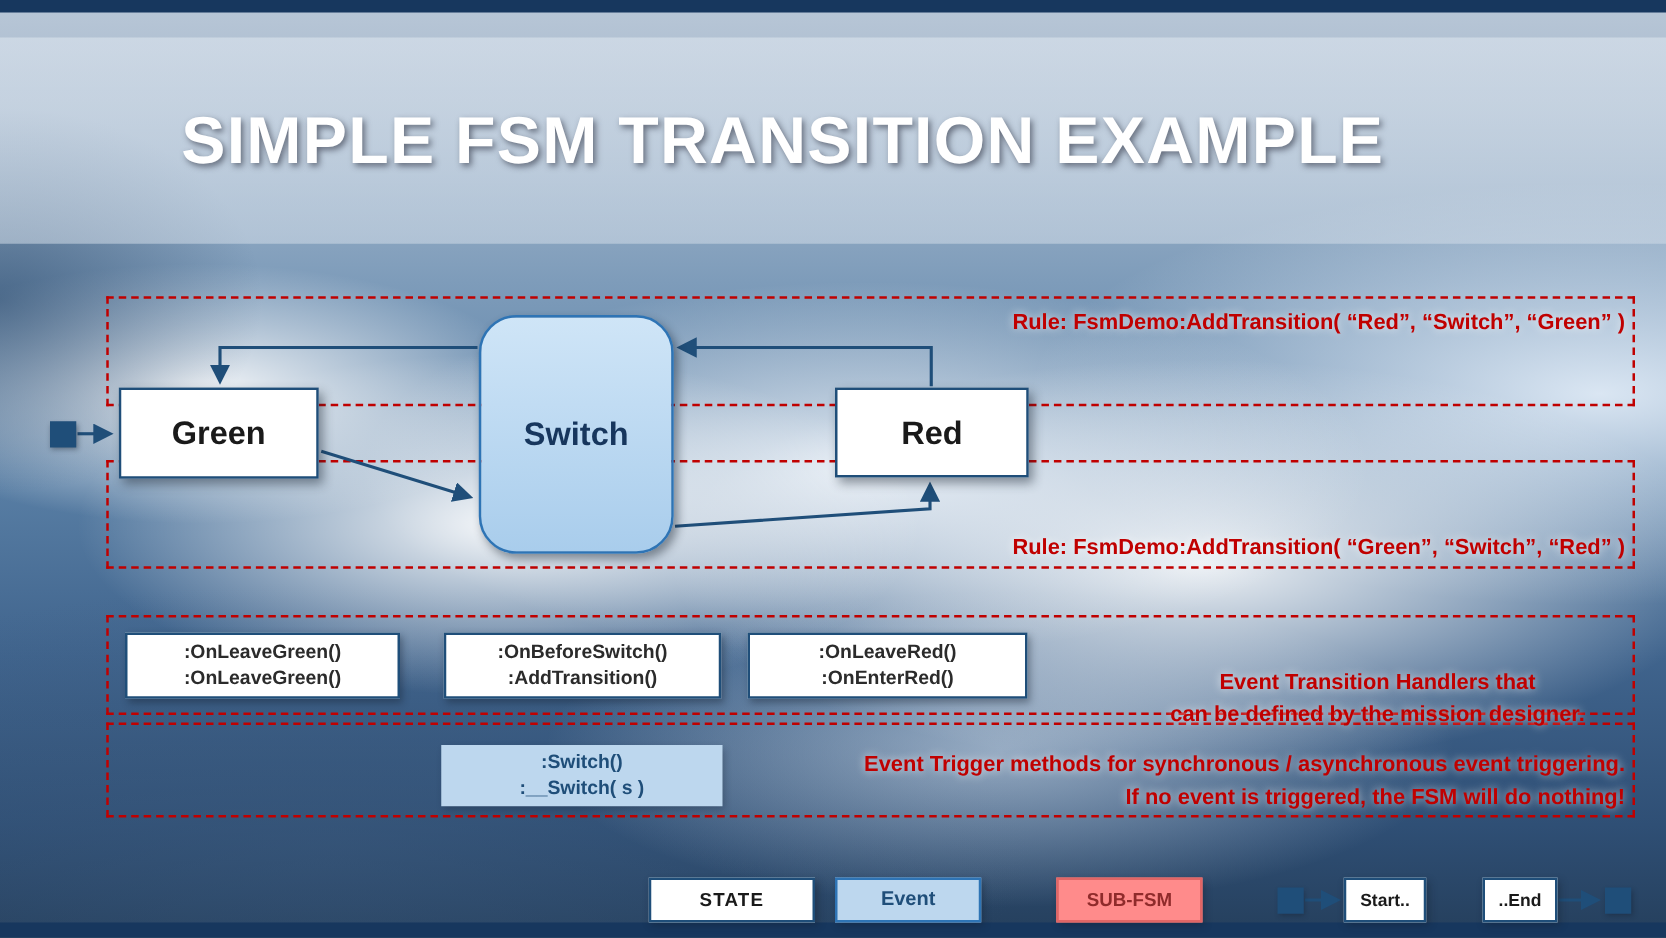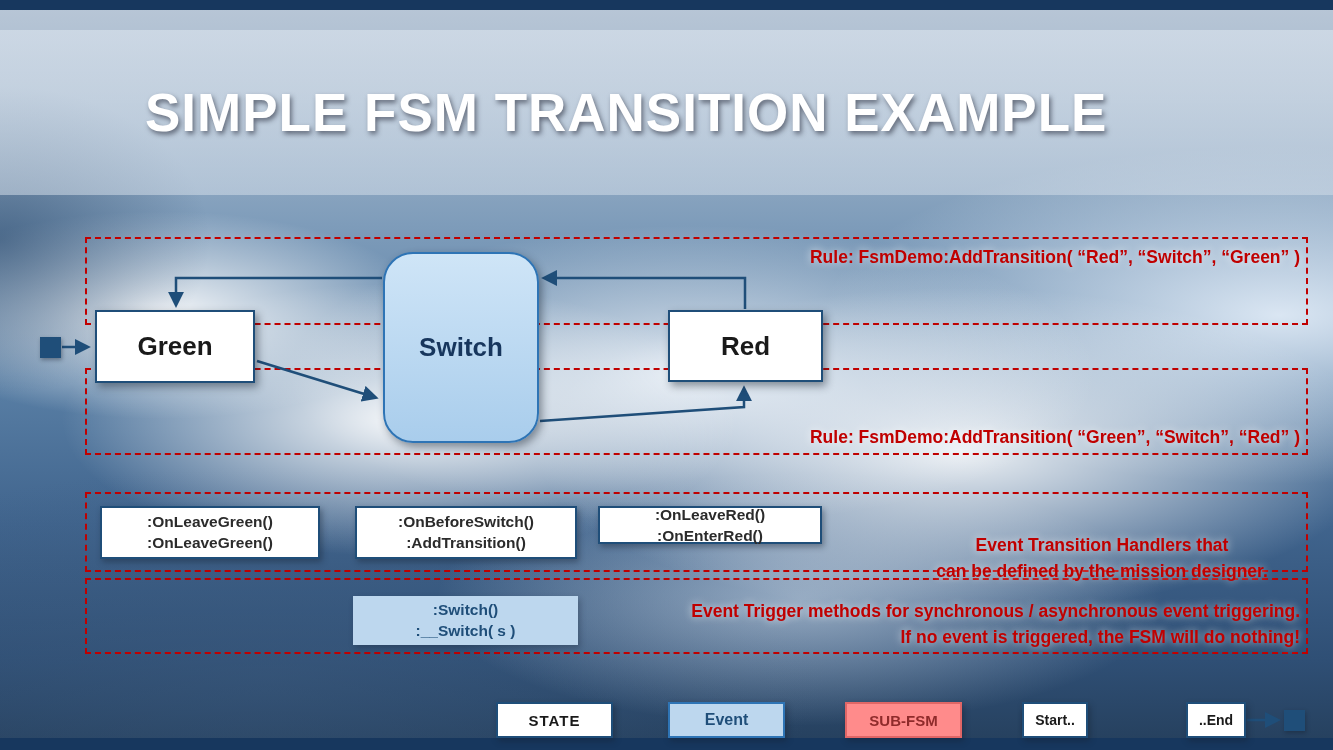--- a/index.html
+++ b/index.html
@@ -80,43 +80,43 @@
 
   
   .code-box {
     position:absolute; background:#ffffff; border:2px solid var(--dark-blue,#1F4E79);
     display:flex; flex-direction:column; align-items:center; justify-content:center; gap:3px;
     font-size:15.5px; font-weight:bold; color:#2b2b2b;
     box-shadow:2px 3px 6px rgba(20,30,45,.4);
   }
   .handler-green  { left:100px; top:506px; width:220px; height:53px; }
   .handler-switch { left:355px; top:506px; width:222px; height:53px; }
-  .handler-red    { left:598px; top:506px; width:224px; height:38px; }
+  .handler-red    { left:598px; top:506px; width:224px; height:53px; }
   .trigger-box    { left:353px; top:596px; width:225px; height:49px;
                     background:var(--light-blue,#BDD7EE); border:none; color:#1F4E79; box-shadow:2px 3px 6px rgba(20,30,45,.3); }
 
   .red-note {
     position:absolute; color:var(--accent-red,#C00000); font-weight:bold; font-size:17.5px;
     line-height:26px; text-shadow:0 0 8px rgba(255,255,255,.75);
   }
   .handlers-note { top:508px; right:36px; width:390px; text-align:center;margin-top:24px; }
   .triggers-note { top:598px; right:33px; text-align:right; }
 
   
   .legend-box {
     position:absolute; top:702px; height:36px;
     display:flex; align-items:center; justify-content:center;
     font-weight:bold; font-size:15px; background:#ffffff; color:#1a1a1a;
     border:2px solid var(--dark-blue,#1F4E79);
     box-shadow:2px 3px 6px rgba(20,30,45,.4);
   }
-  .legend-state  { left:496px; width:117px; letter-spacing:1px; }
+  .legend-state  { left:519px; width:133px; letter-spacing:1px; }
   .legend-event  { left:668px; width:117px; background:var(--light-blue,#BDD7EE); border-color:#2E74B5; color:#1F4E79; font-size:16px; }
   .legend-subfsm { left:845px; width:117px; background:var(--subfsm-fill,#FF8B8B); border-color:#E06666; color:#8F2B2B; }
-  .legend-start  { left:1022px; width:66px; font-size:14px; }
+  .legend-start  { left:1075px; width:66px; font-size:14px; }
   .legend-end    { left:1186px; width:60px; font-size:14px; }
 </style>
 </head>
 <body>
 
 <div class="stage">
 
   <div class="sky"></div>
   <div class="bar top"></div>
   <div class="bar bottom"></div>

